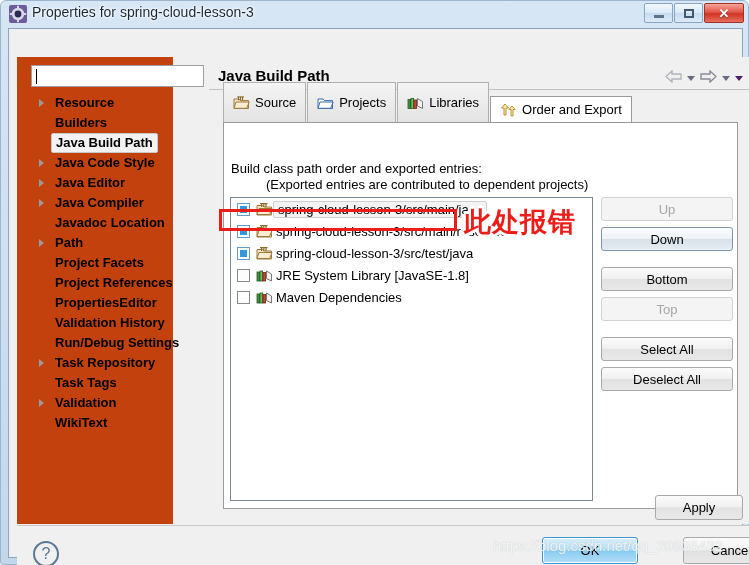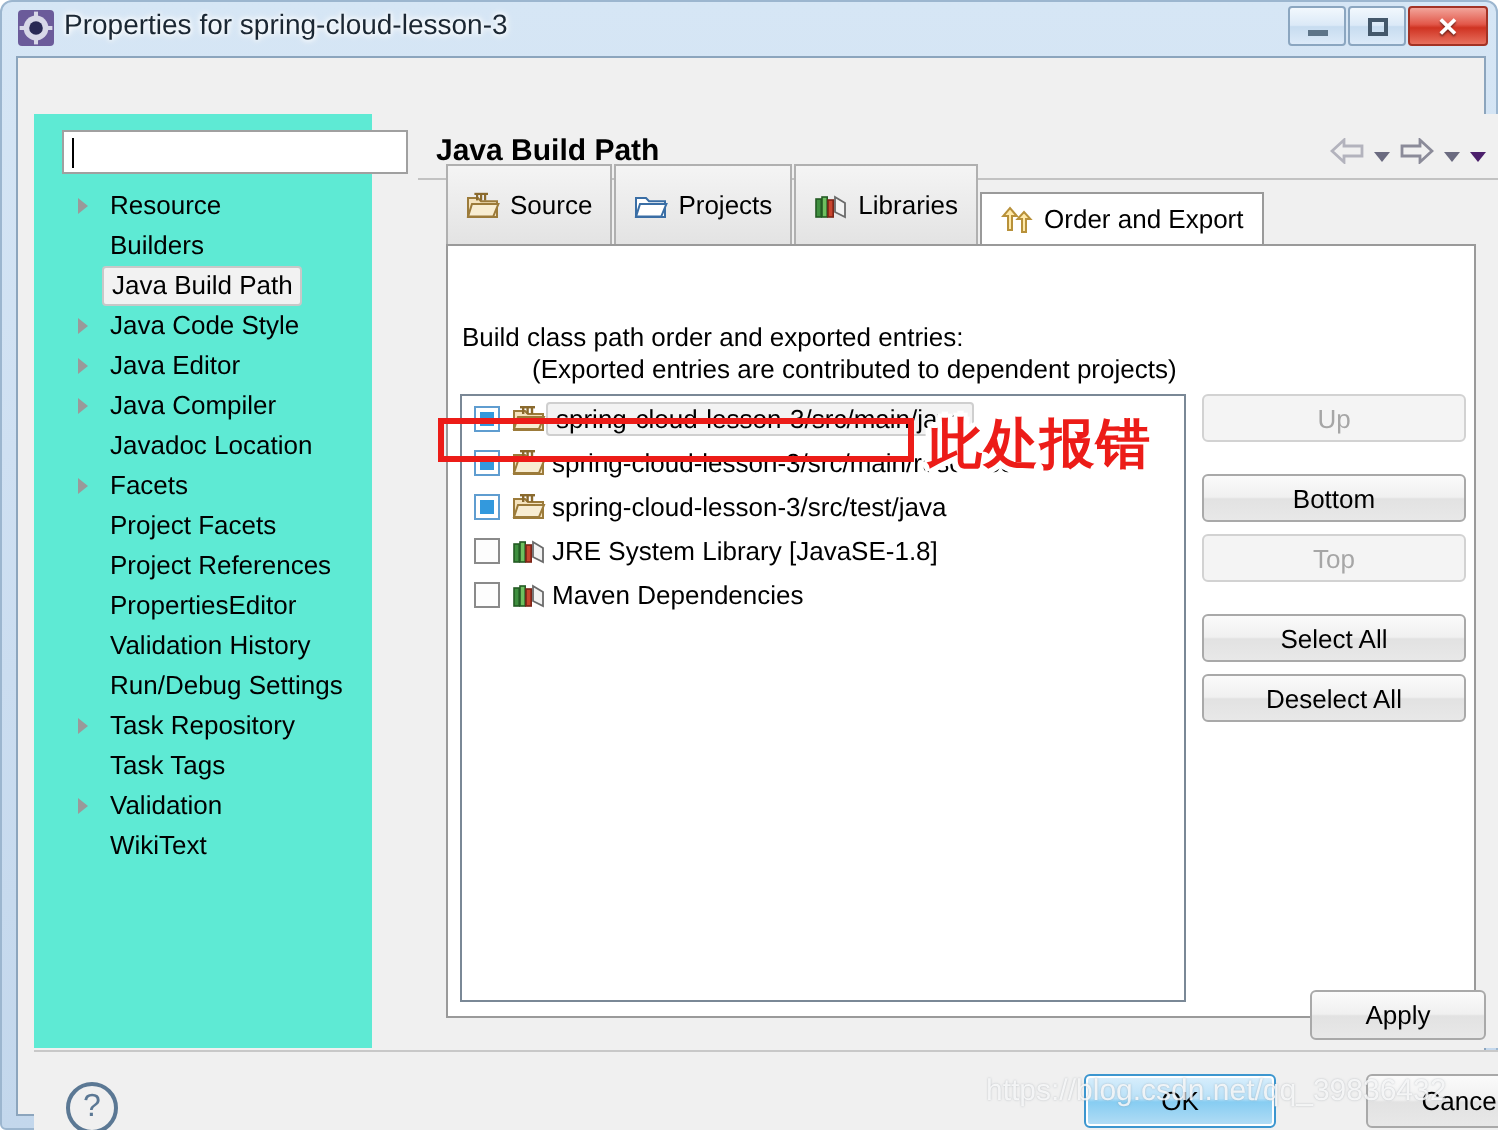--- a/index.html
+++ b/index.html
@@ -72,23 +72,24 @@
   }
   #btn-close .win-glyph { color: #ffffff; font-size: 13px; font-weight: bold;
     text-shadow: 0 1px 1px rgba(0,0,0,.45); }
   .min-bar { width: 10px; height: 3px; background: #5d7488; margin-top: 6px; }
   .max-sq { width: 10px; height: 9px; border: 2px solid #44586b; box-sizing: border-box; }
 
   
   #left-pane {
     position: absolute;
     left: 8px; top: 28px;
-    width: 169px; height: 467px;
-    background: #5eead4;
-    box-sizing: border-box;
+    width: 156px; height: 467px;
+    background: #c2410c;
+    box-sizing: border-box;
+    font-weight: bold;
   }
   #filter-box {
     position: absolute;
     left: 14px; top: 8px;
     width: 173px; height: 22px;
     background: #ffffff;
     border: 1px solid #a0a0a0;
     box-sizing: border-box;
   }
   #filter-caret {
@@ -419,21 +420,21 @@
         <div id="filter-caret"></div>
       </div>
       <div id="tree">
           <div class="tree-item"><span class="tree-arrow"></span><span class="tree-label">Resource</span></div>
           <div class="tree-item"><span class="tree-label">Builders</span></div>
           <div class="tree-item"><span class="tree-label selected">Java Build Path</span></div>
           <div class="tree-item"><span class="tree-arrow"></span><span class="tree-label">Java Code Style</span></div>
           <div class="tree-item"><span class="tree-arrow"></span><span class="tree-label">Java Editor</span></div>
           <div class="tree-item"><span class="tree-arrow"></span><span class="tree-label">Java Compiler</span></div>
           <div class="tree-item"><span class="tree-label">Javadoc Location</span></div>
-          <div class="tree-item"><span class="tree-arrow"></span><span class="tree-label">Facets</span></div>
+          <div class="tree-item"><span class="tree-arrow"></span><span class="tree-label">Path</span></div>
           <div class="tree-item"><span class="tree-label">Project Facets</span></div>
           <div class="tree-item"><span class="tree-label">Project References</span></div>
           <div class="tree-item"><span class="tree-label">PropertiesEditor</span></div>
           <div class="tree-item"><span class="tree-label">Validation History</span></div>
           <div class="tree-item"><span class="tree-label">Run/Debug Settings</span></div>
           <div class="tree-item"><span class="tree-arrow"></span><span class="tree-label">Task Repository</span></div>
           <div class="tree-item"><span class="tree-label">Task Tags</span></div>
           <div class="tree-item"><span class="tree-arrow"></span><span class="tree-label">Validation</span></div>
           <div class="tree-item"><span class="tree-label">WikiText</span></div>
         </div>
@@ -582,20 +583,21 @@
                   <rect x="7" y="4.5" width="2.6" height="8.5" fill="#c9452f" stroke="#7b2417" stroke-width=".8"></rect>
                   <path d="M10.5 3 L15.5 6 L15.5 13 L10.5 10.5 Z" fill="#f2f2f2" stroke="#6a6a6a" stroke-width=".9"></path>
                 </svg>
               </span>
               <span class="row-label">Maven Dependencies</span>
             </div>
           </div>
 
         <div id="side-buttons">
             <div class="sbtn disabled">Up</div>
+            <div class="sbtn emph">Down</div>
             <div class="sbtn-gap"></div>
             <div class="sbtn">Bottom</div>
             <div class="sbtn disabled">Top</div>
             <div class="sbtn-gap"></div>
             <div class="sbtn">Select All</div>
             <div class="sbtn">Deselect All</div>
           </div>
       </div>
     </div>
 

